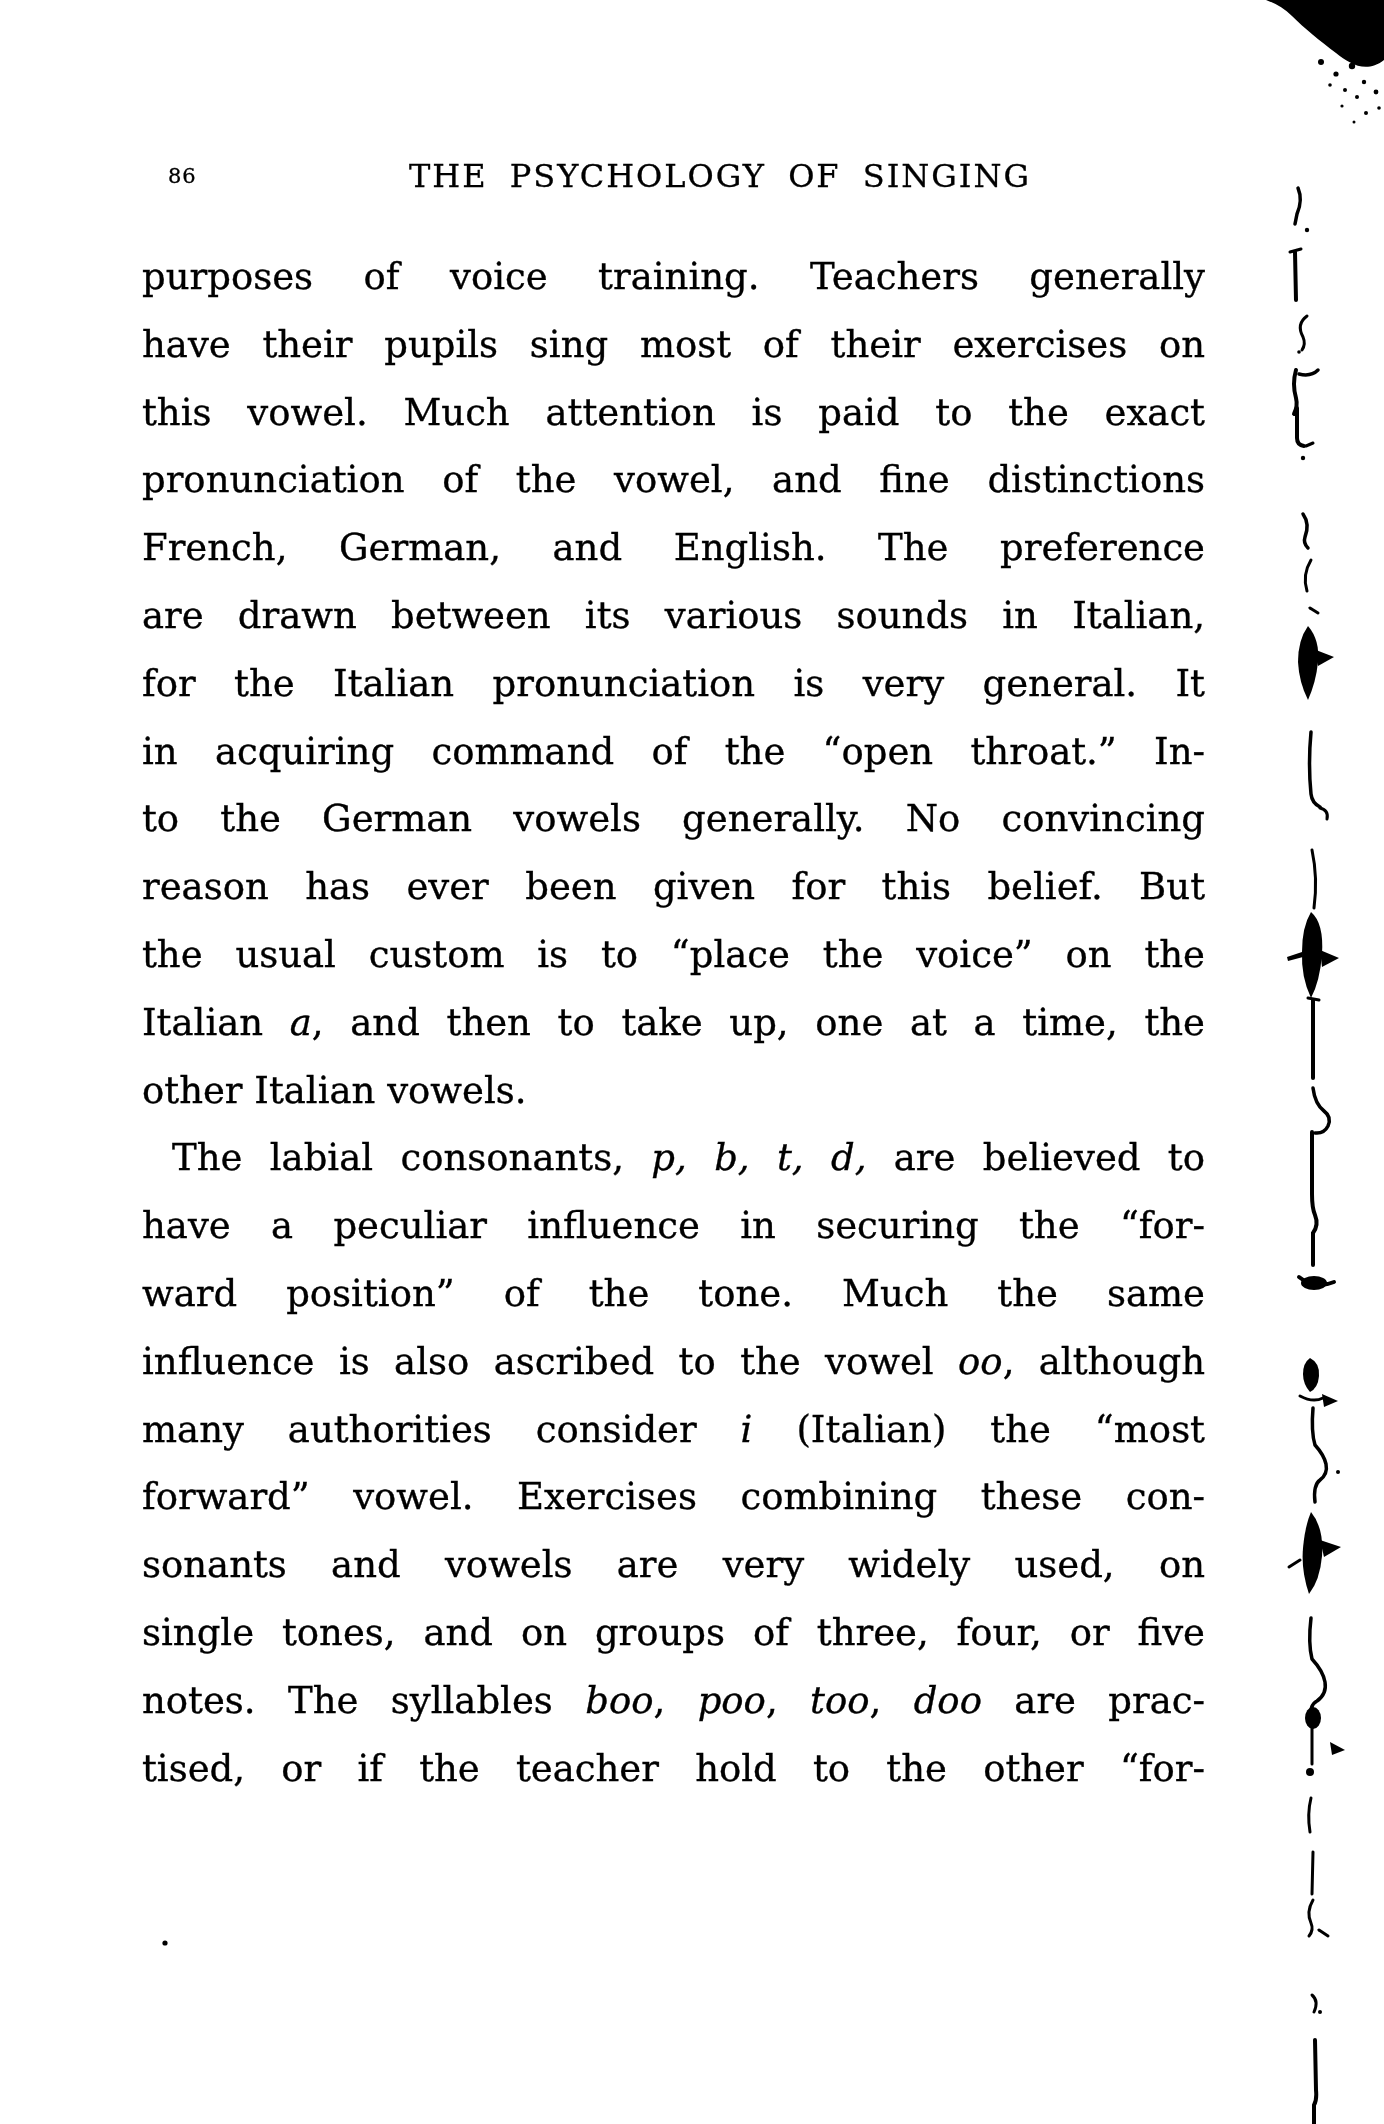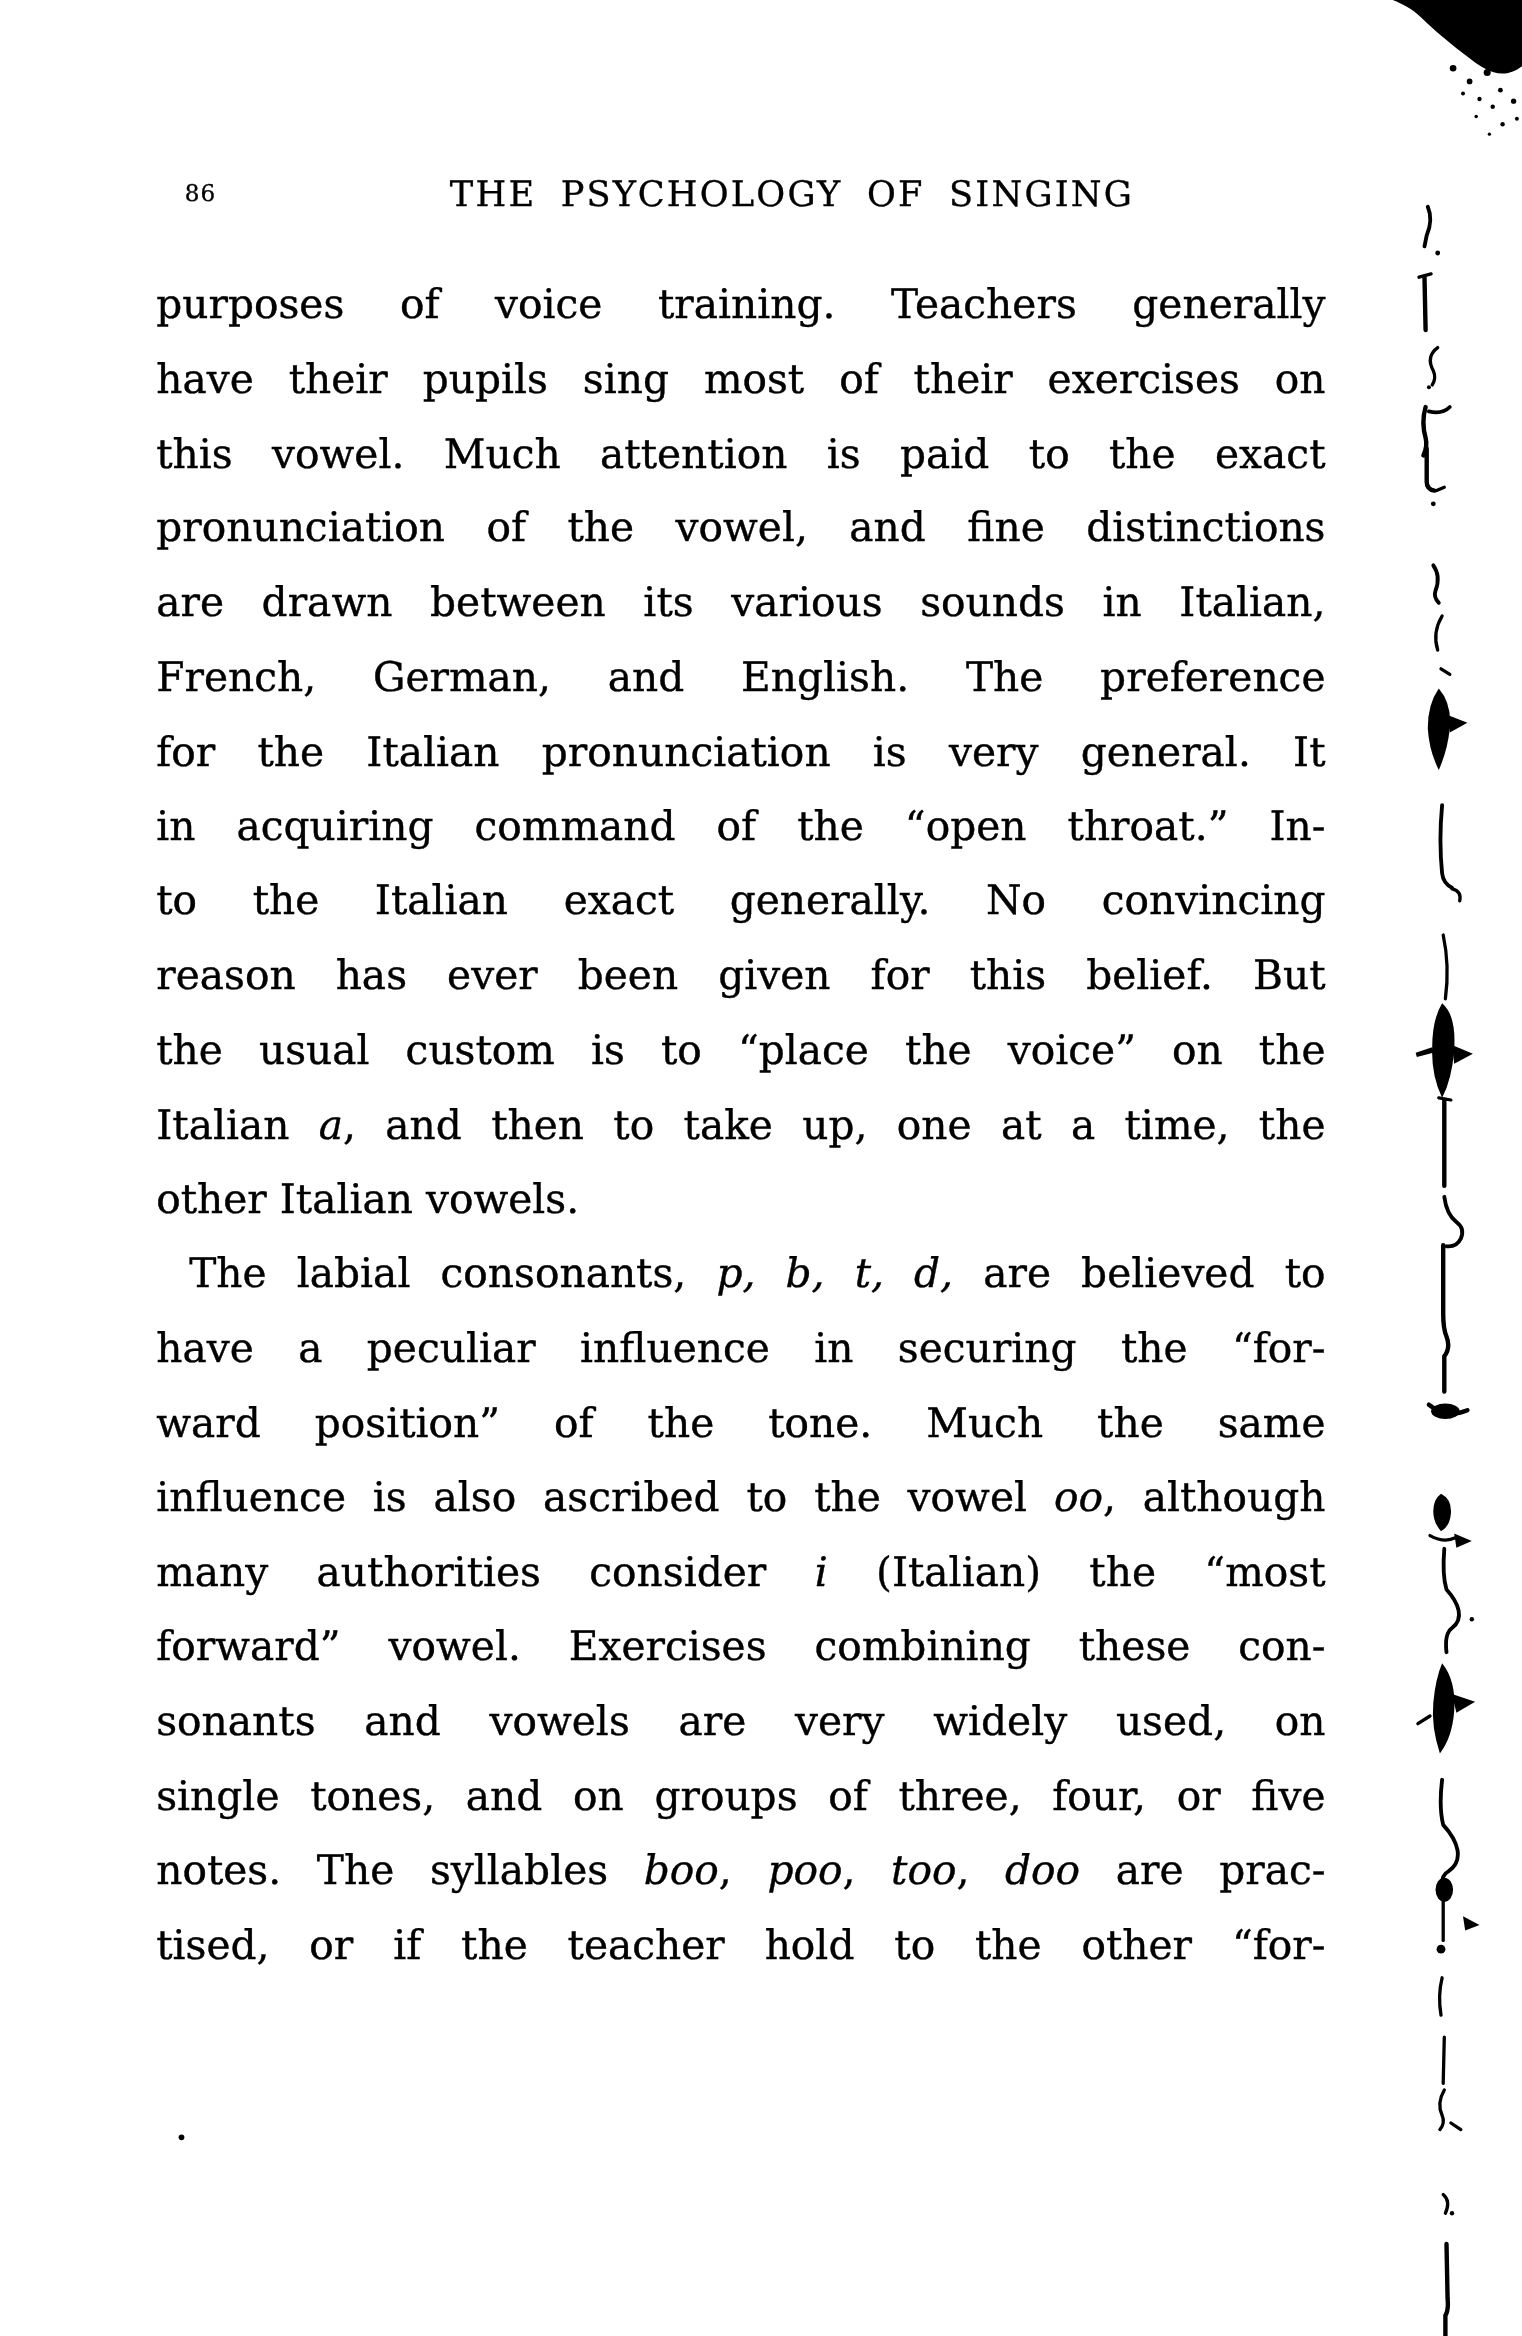--- a/index.html
+++ b/index.html
@@ -149,25 +149,25 @@
   </svg>
 
   <span class="page-num">86</span>
   <div class="running-title">THE PSYCHOLOGY OF SINGING</div>
 
   <div class="body-text" id="body-text">
       <div class="line"><span>purposes of voice training.  Teachers generally</span></div>
       <div class="line"><span>have their pupils sing most of their exercises on</span></div>
       <div class="line"><span>this vowel.  Much attention is paid to the exact</span></div>
       <div class="line"><span>pronunciation of the vowel, and fine distinctions</span></div>
+      <div class="line"><span>French, German, and English.  The preference</span></div>
       <div class="line"><span>are drawn between its various sounds in Italian,</span></div>
-      <div class="line"><span>French, German, and English.  The preference</span></div>
       <div class="line"><span>for the Italian pronunciation is very general.  It</span></div>
       <div class="line"><span>in acquiring command of the “open throat.”  In-</span></div>
-      <div class="line"><span>to the Italian exact generally.  No convincing</span></div>
+      <div class="line"><span>to the German vowels generally.  No convincing</span></div>
       <div class="line"><span>reason has ever been given for this belief.  But</span></div>
       <div class="line"><span>the usual custom is to “place the voice” on the</span></div>
       <div class="line"><span>Italian </span><em>a</em><span>, and then to take up, one at a time, the</span></div>
       <div class="line flush"><span>other Italian vowels.</span></div>
       <div class="line indent"><span>The labial consonants, </span><em>p, b, t, d,</em><span> are believed to</span></div>
       <div class="line"><span>have a peculiar influence in securing the “for-</span></div>
       <div class="line"><span>ward position” of the tone.  Much the same</span></div>
       <div class="line"><span>influence is also ascribed to the vowel </span><em>oo</em><span>, although</span></div>
       <div class="line"><span>many authorities consider </span><em>i</em><span> (Italian) the “most</span></div>
       <div class="line"><span>forward” vowel.  Exercises combining these con-</span></div>

